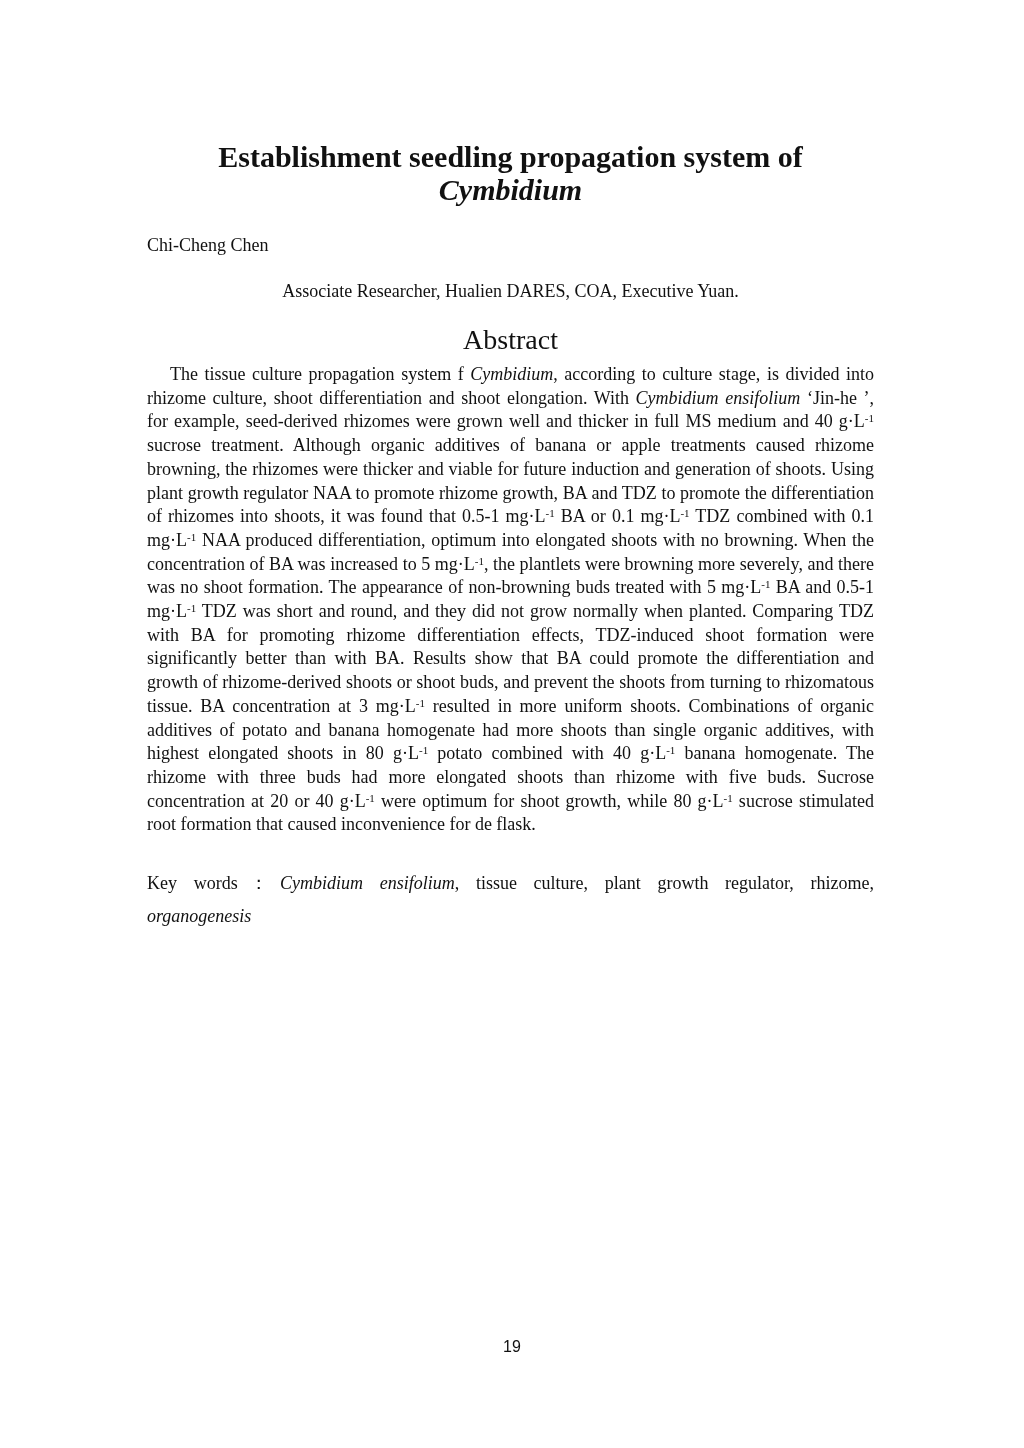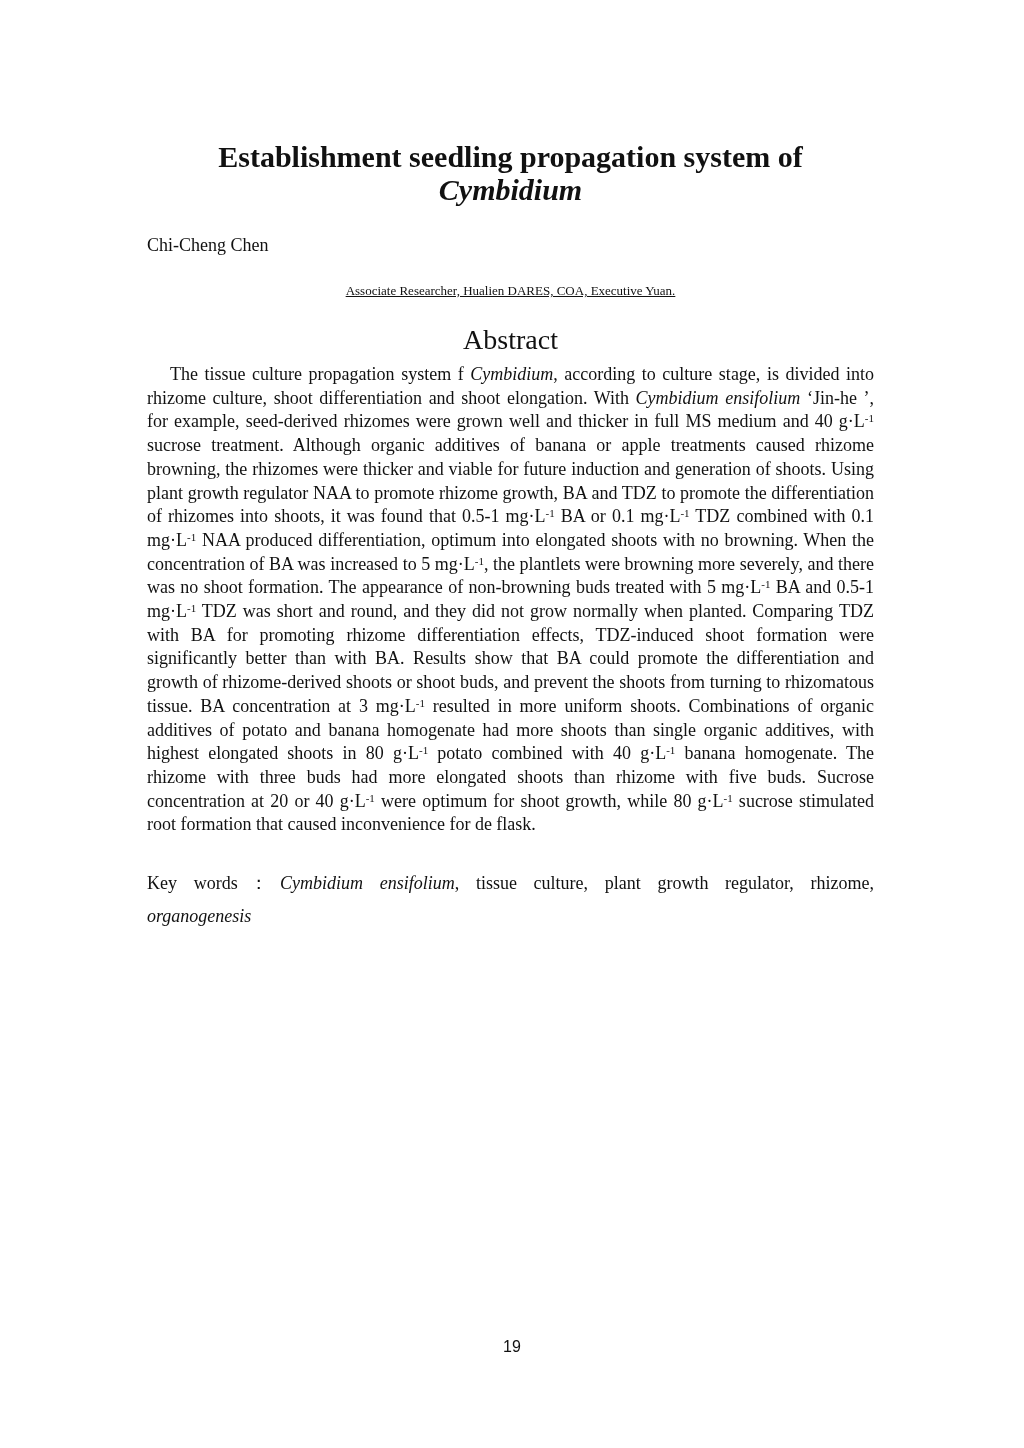--- a/index.html
+++ b/index.html
@@ -28,24 +28,23 @@
     text-align: center;
   }
   .title .t2 { font-style: italic; }
   .author {
     margin-top: 27px;
     font-size: 18px;
     line-height: 24px;
   }
   .affiliation {
     margin-top: 22px;
-    font-size: 13px;
+    font-size: 18px;
     line-height: 24px;
     text-align: center;
-    text-decoration: underline;
   }
   .abstract-heading {
     margin-top: 24px;
     font-size: 28px;
     line-height: 26px;
     text-align: center;
   }
   .abstract-body {
     margin: 10px 0 0 0;
     font-size: 18px;

